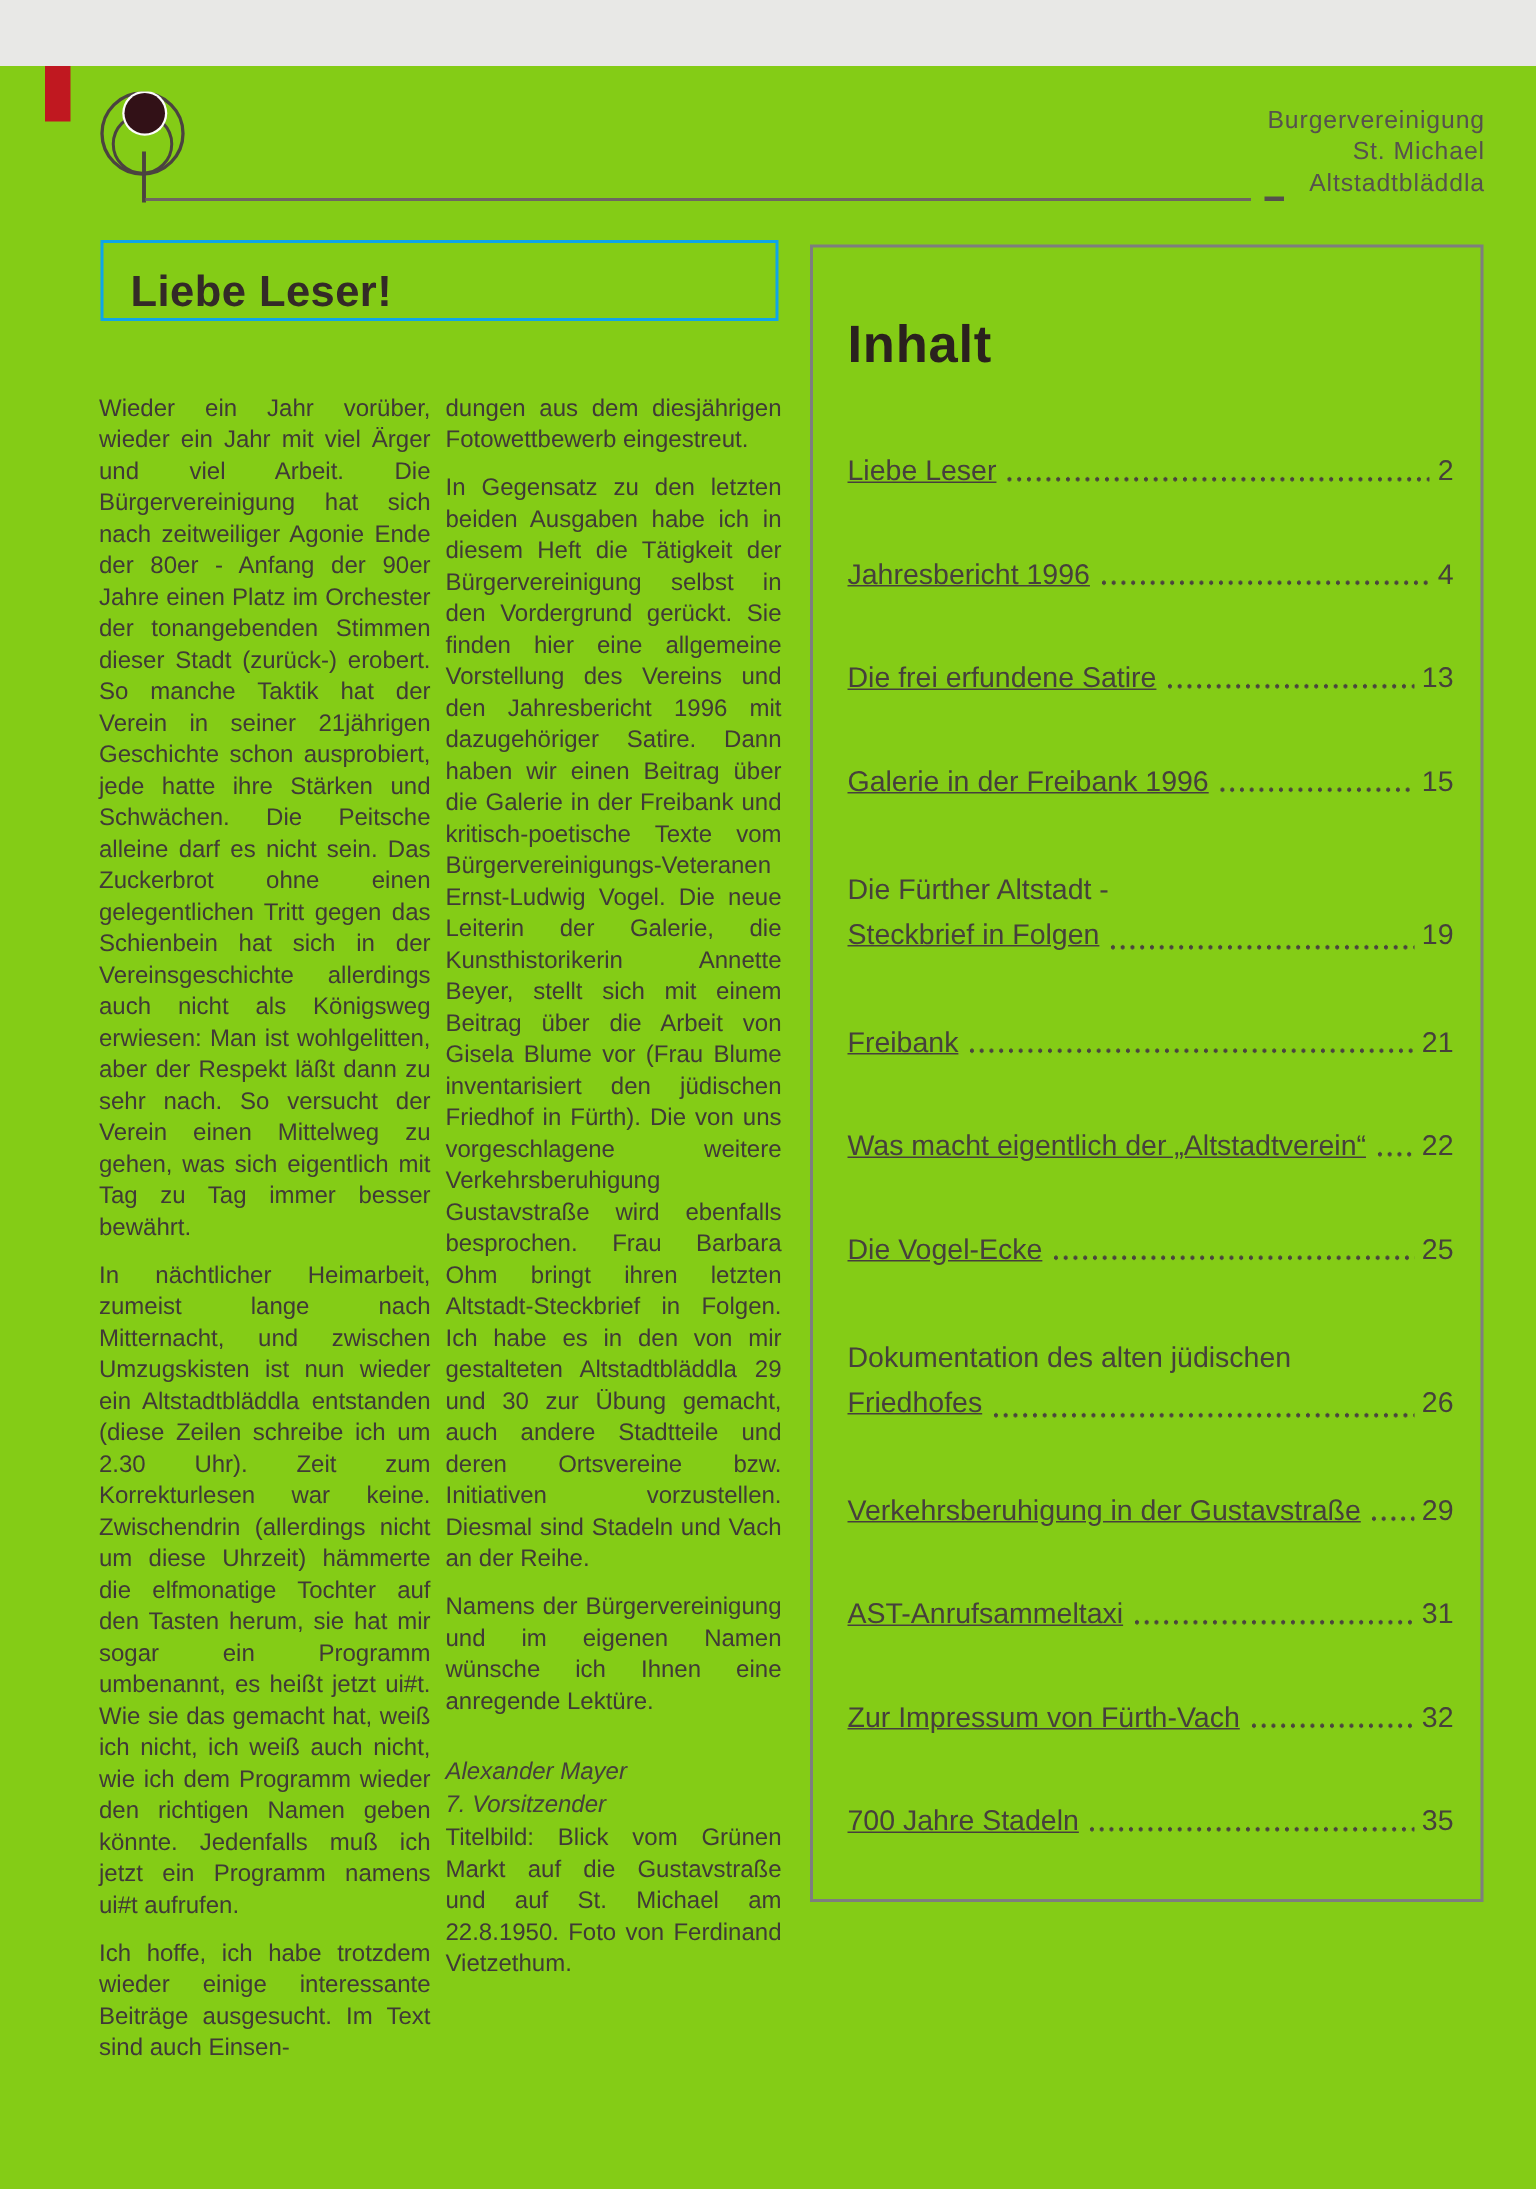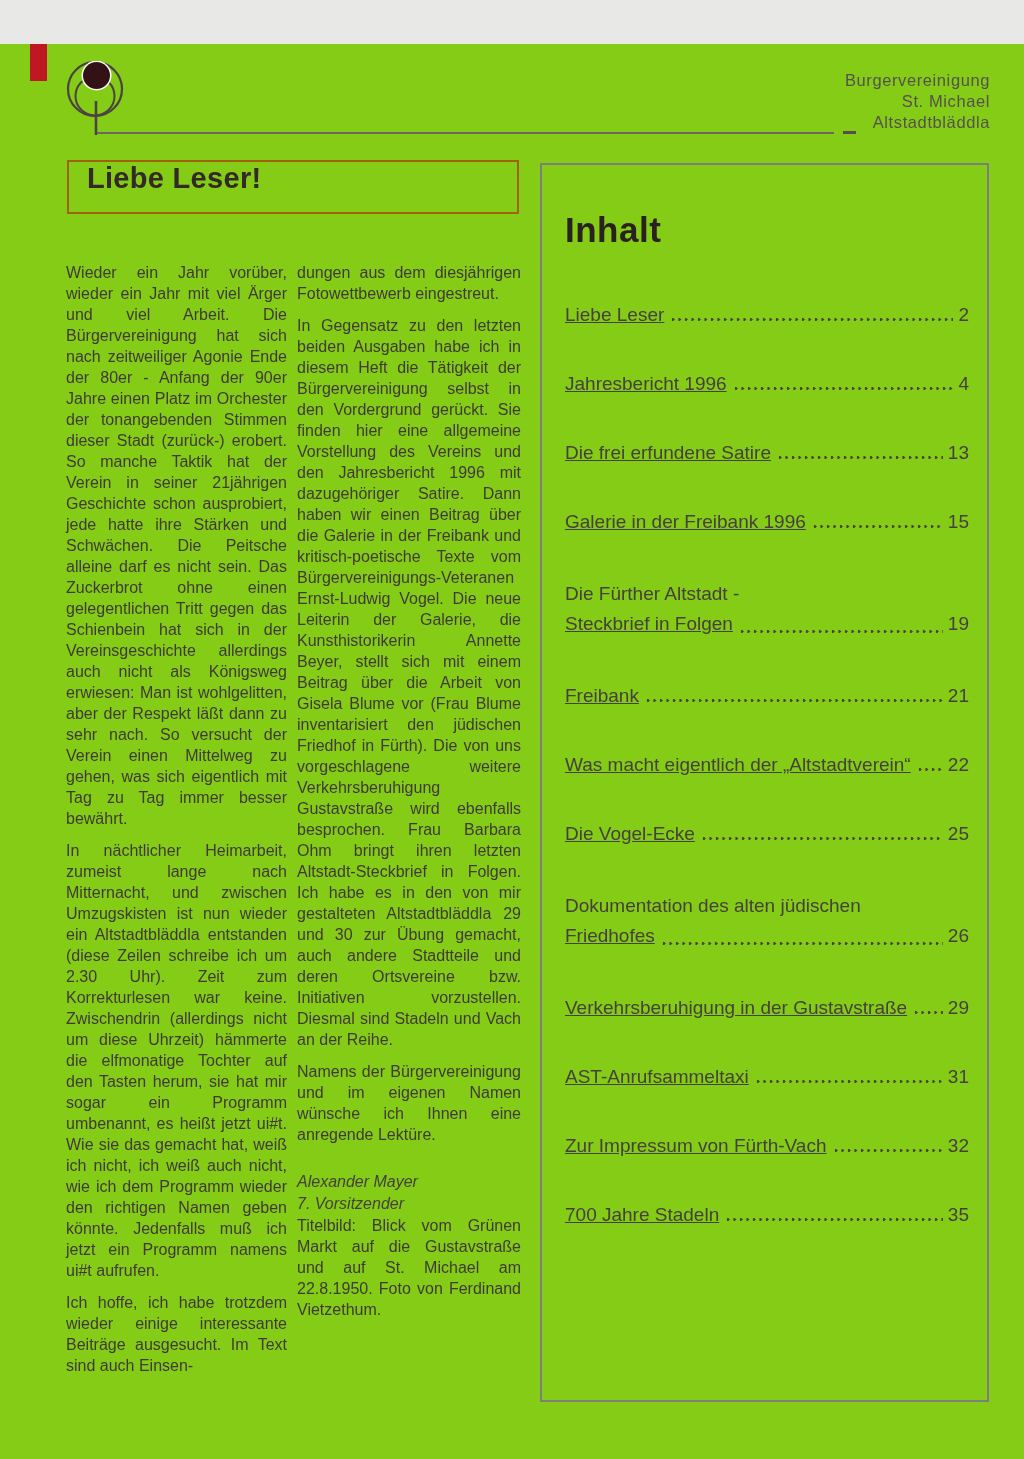--- a/index.html
+++ b/index.html
@@ -24,40 +24,40 @@
   .rule-dash{position:absolute;left:843px;top:87px;width:13px;height:3px;background:#55504c;}
   
   .org{
     position:absolute;right:34px;top:26px;
     text-align:right;font-size:16.5px;line-height:21px;
     letter-spacing:0.6px;color:#56514e;
   }
   
   .title-box{
     position:absolute;left:67px;top:116px;width:452px;height:54px;
-    border:2px solid #a16207;box-sizing:border-box;
-    display:flex;align-items:flex-start;
+    border:2px solid #0ea5e9;box-sizing:border-box;
+    display:flex;align-items:flex-end;
   }
   .title-box h1{
     margin:0 0 0 18px;font-size:29px;font-weight:bold;
     color:#332a27;letter-spacing:0.3px;
   }
   
   .col{position:absolute;top:218px;text-align:justify;font-size:16px;line-height:21px;color:#403a37;}
   .col1{left:66px;width:221px;}
   .col2{left:297px;width:224px;}
   .col p{margin:0 0 11px 0;}
   .col p:last-child{margin-bottom:0;}
   .signature{margin-top:26px;font-style:italic;color:#46403c;}
   .signature div{line-height:22px;}
   .caption{margin-top:66px;}
   .page-num{position:absolute;left:64px;top:1430px;font-size:19px;color:#3c3734;}
   
   .toc-box{
-    position:absolute;left:540px;top:119px;width:449px;height:1239px;
+    position:absolute;left:540px;top:119px;width:449px;height:1105px;
     border:2px solid #7e7e7e;box-sizing:border-box;
     padding:0 18px 0 23px;
   }
   .toc-title{
     margin:46px 0 0 0;font-size:35px;line-height:38px;
     font-weight:bold;color:#2a211e;letter-spacing:0.5px;
   }
   .toc-list{margin-top:54px;}
   .toc-entry{margin-bottom:45px;font-size:19px;color:#46403c;}
   .toc-pre-line{line-height:30px;white-space:nowrap;}

